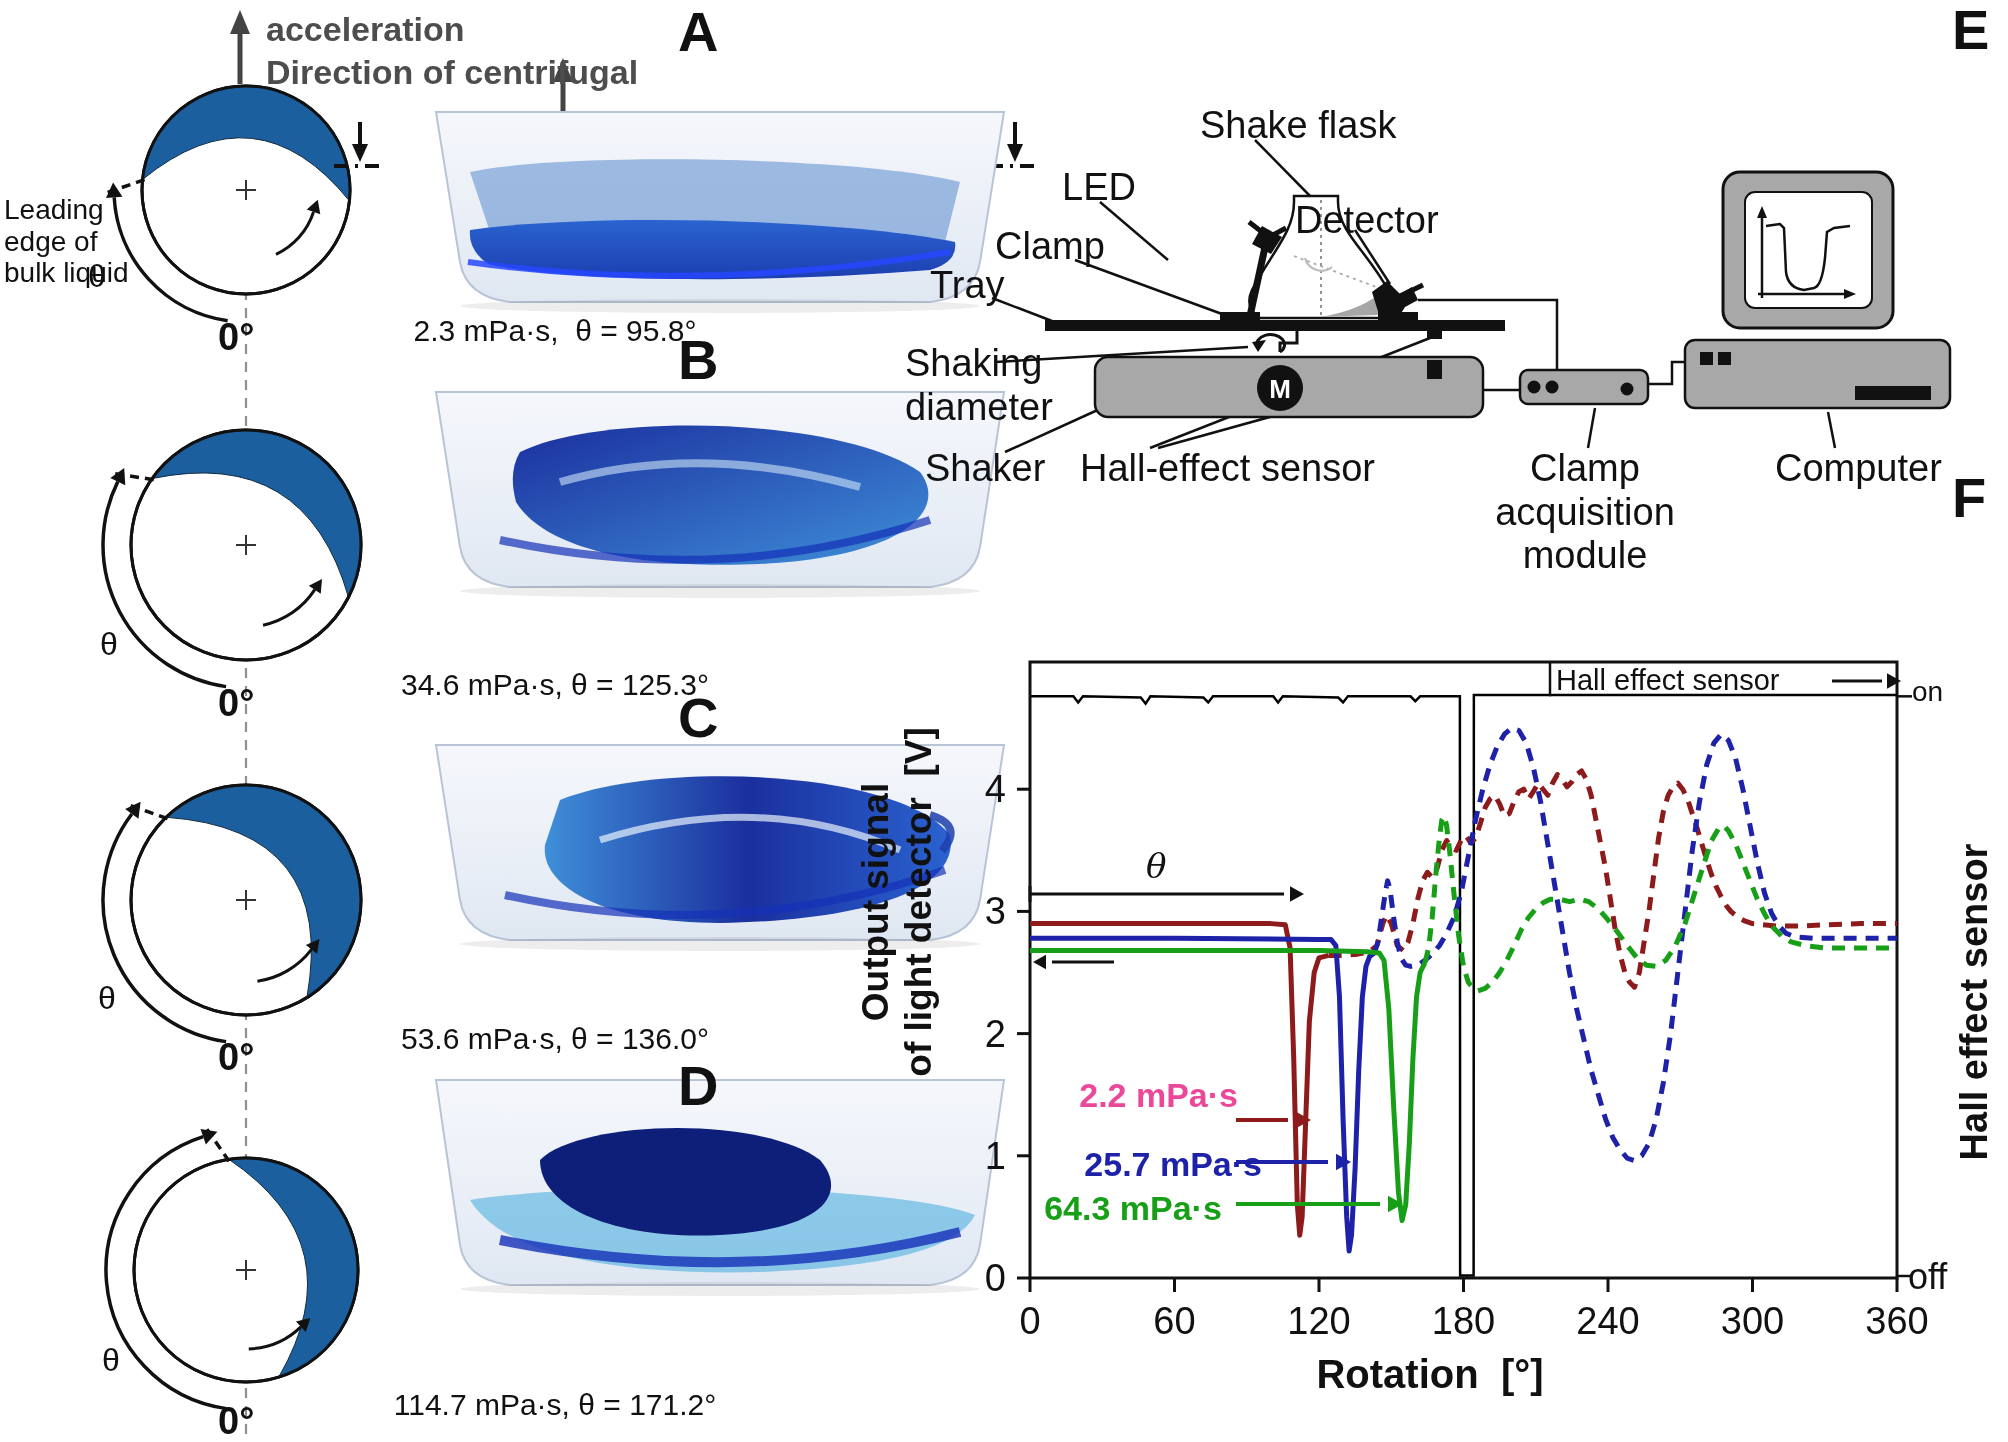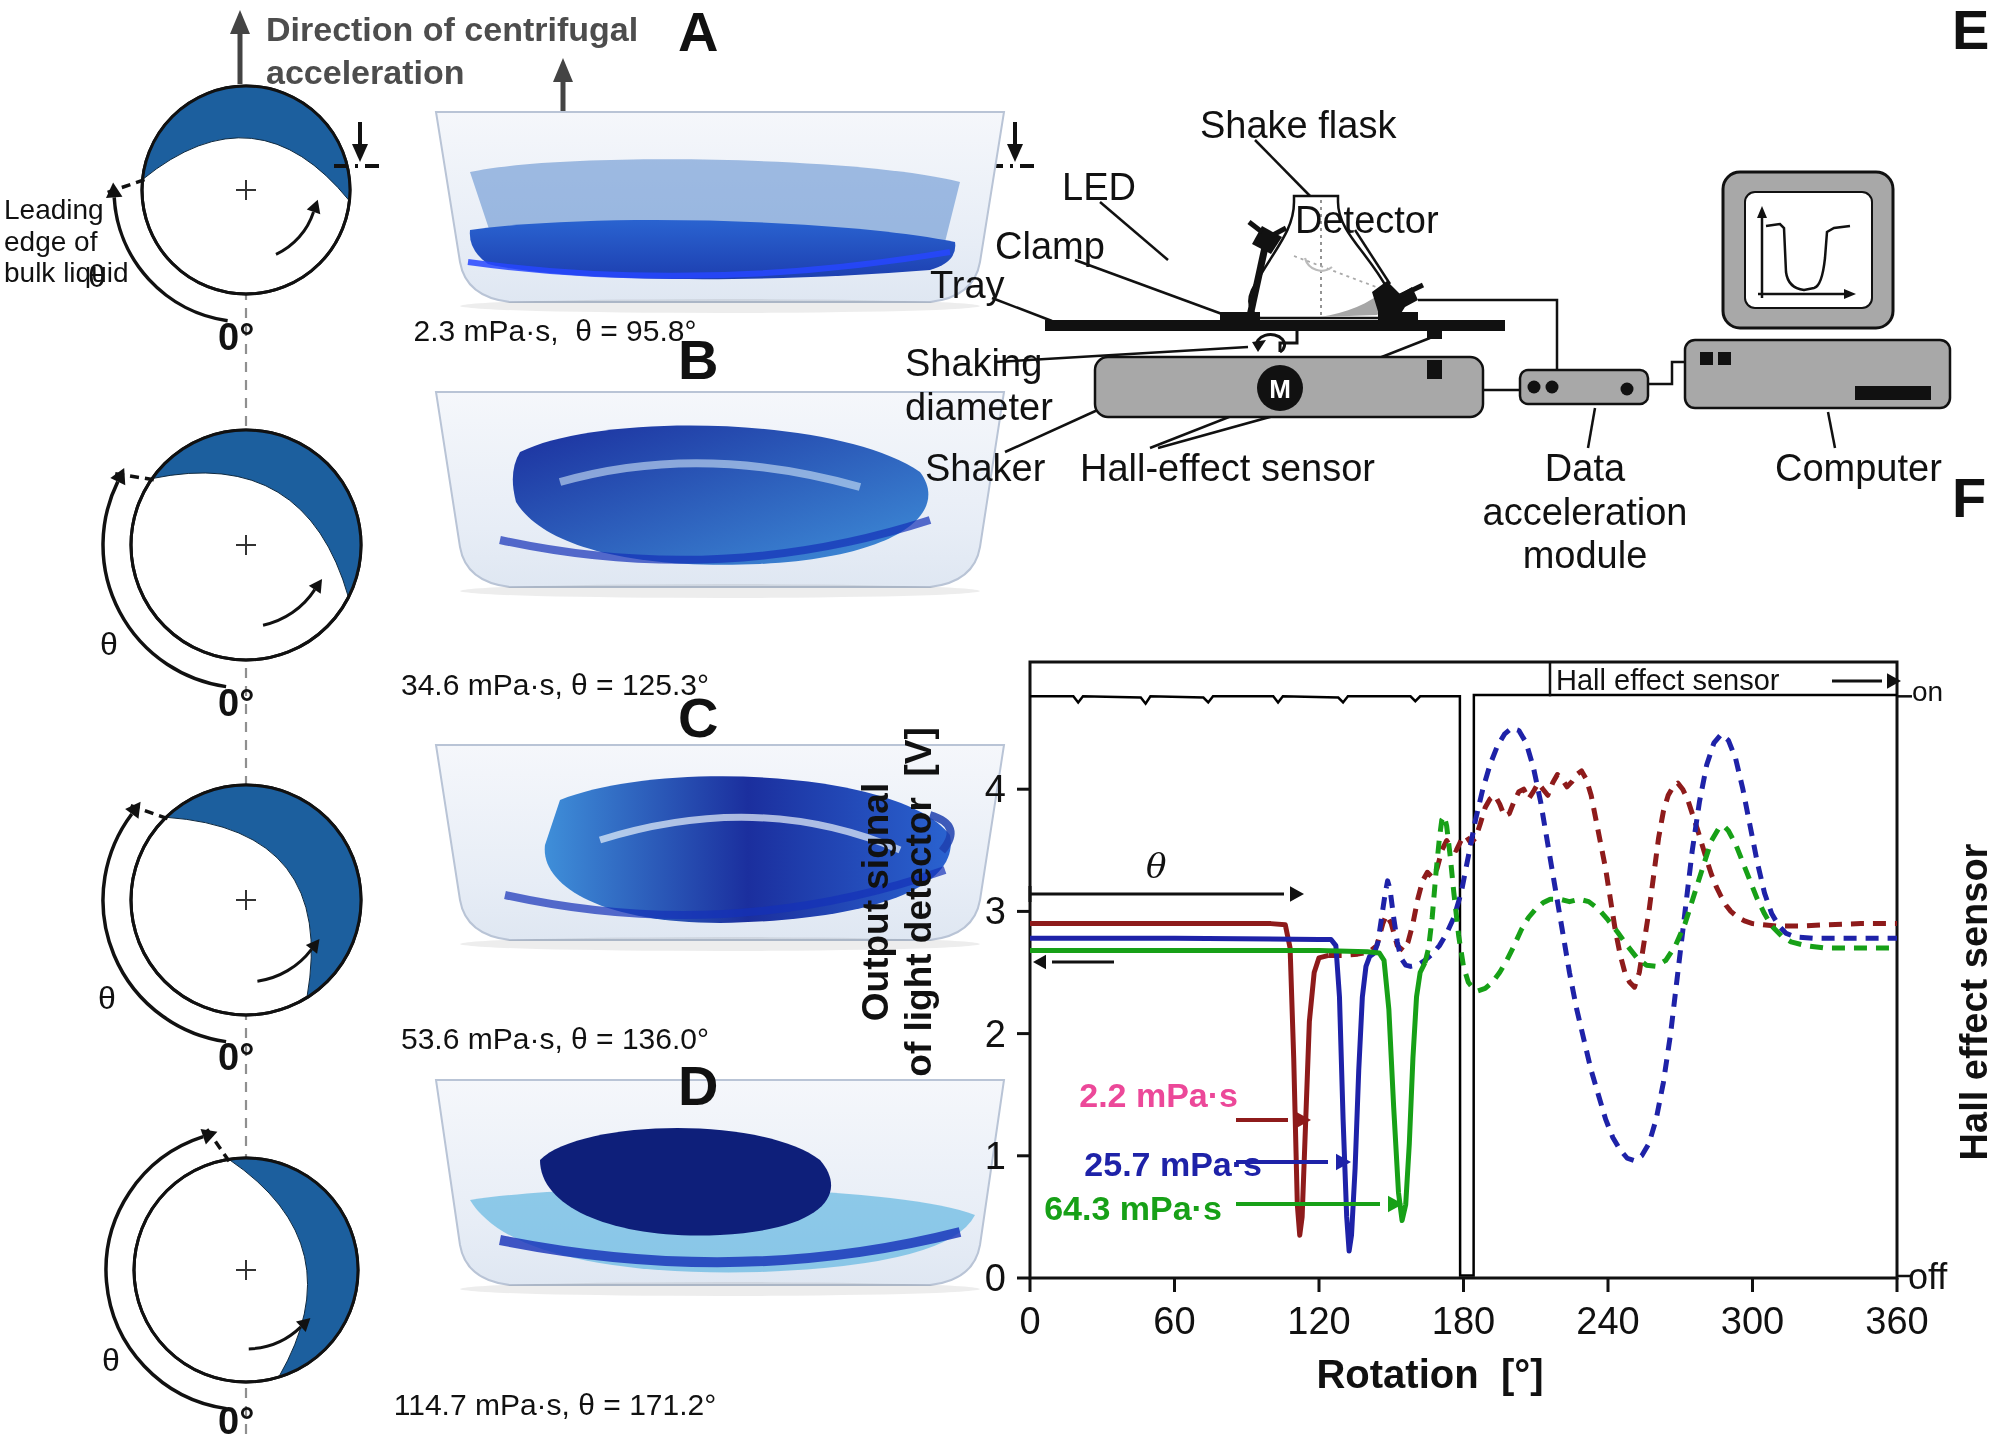--- a/index.html
+++ b/index.html
@@ -143,22 +143,22 @@
     <g>
       <path d="M436,1080 L1004,1080 L980,1245 Q974,1280 930,1285 L510,1285 Q466,1280 460,1245 Z" fill="url(#glassGrad)" stroke="#b9c4d6" stroke-width="2"></path>
       <path d="M470,1200 C600,1180 900,1185 975,1215 Q950,1265 760,1272 C600,1276 500,1250 470,1200 Z" fill="#3fa9dd" opacity="0.55"></path>
       <path d="M540,1160 C580,1120 760,1115 820,1160 C850,1195 820,1230 720,1235 C620,1240 540,1210 540,1160 Z" fill="#0e1f7a"></path>
       <path d="M500,1240 Q740,1288 960,1232" fill="none" stroke="#1430b8" stroke-width="10" opacity="0.8"></path>
       <ellipse cx="720" cy="1289" rx="260" ry="7" fill="#000" opacity="0.07"></ellipse>
     </g>
   </svg>
 
   <div class="hdr">
+    <div>acceleration</div>
     <div>Direction of centrifugal</div>
-    <div>acceleration</div>
   </div>
   <div class="lead">
     <div>Leading</div>
     <div>edge of</div>
     <div>bulk liquid</div>
   </div>
 
   <div class="letter" style="left:678px;top:4px">A</div>
   <div class="letter" style="left:678px;top:332px">B</div>
   <div class="letter" style="left:678px;top:690px">C</div>
@@ -268,21 +268,21 @@
   <div class="slab" style="left:1295px;top:199px">Detector</div>
   <div class="slab" style="left:995px;top:225px">Clamp</div>
   <div class="slab" style="left:930px;top:264px">Tray</div>
   <div class="slab" style="left:905px;top:342px">
     <div>Shaking</div>
     <div>diameter</div>
   </div>
   <div class="slab" style="left:925px;top:447px">Shaker</div>
   <div class="slab" style="left:1080px;top:447px">Hall-effect sensor</div>
   <div class="slab" style="left:1440px;top:447px;width:290px;text-align:center">
-    <div>Data acceleration</div>
+    <div>Clamp acquisition</div>
     <div>module</div>
   </div>
   <div class="slab" style="left:1775px;top:447px">Computer</div>
 
   <svg class="abs" id="chartsvg" style="left:770px;top:600px" width="1238" height="842" viewBox="0 0 1238 842">
     <g id="chart-g">
         <rect x="260" y="62" width="867" height="616" fill="none" stroke="#111" stroke-width="3"></rect>
         <line x1="260" y1="678" x2="260" y2="692" stroke="#111" stroke-width="3"></line>
         <text x="260" y="734" text-anchor="middle" font-size="38" fill="#111">0</text>
         <line x1="404.5" y1="678" x2="404.5" y2="692" stroke="#111" stroke-width="3"></line>

